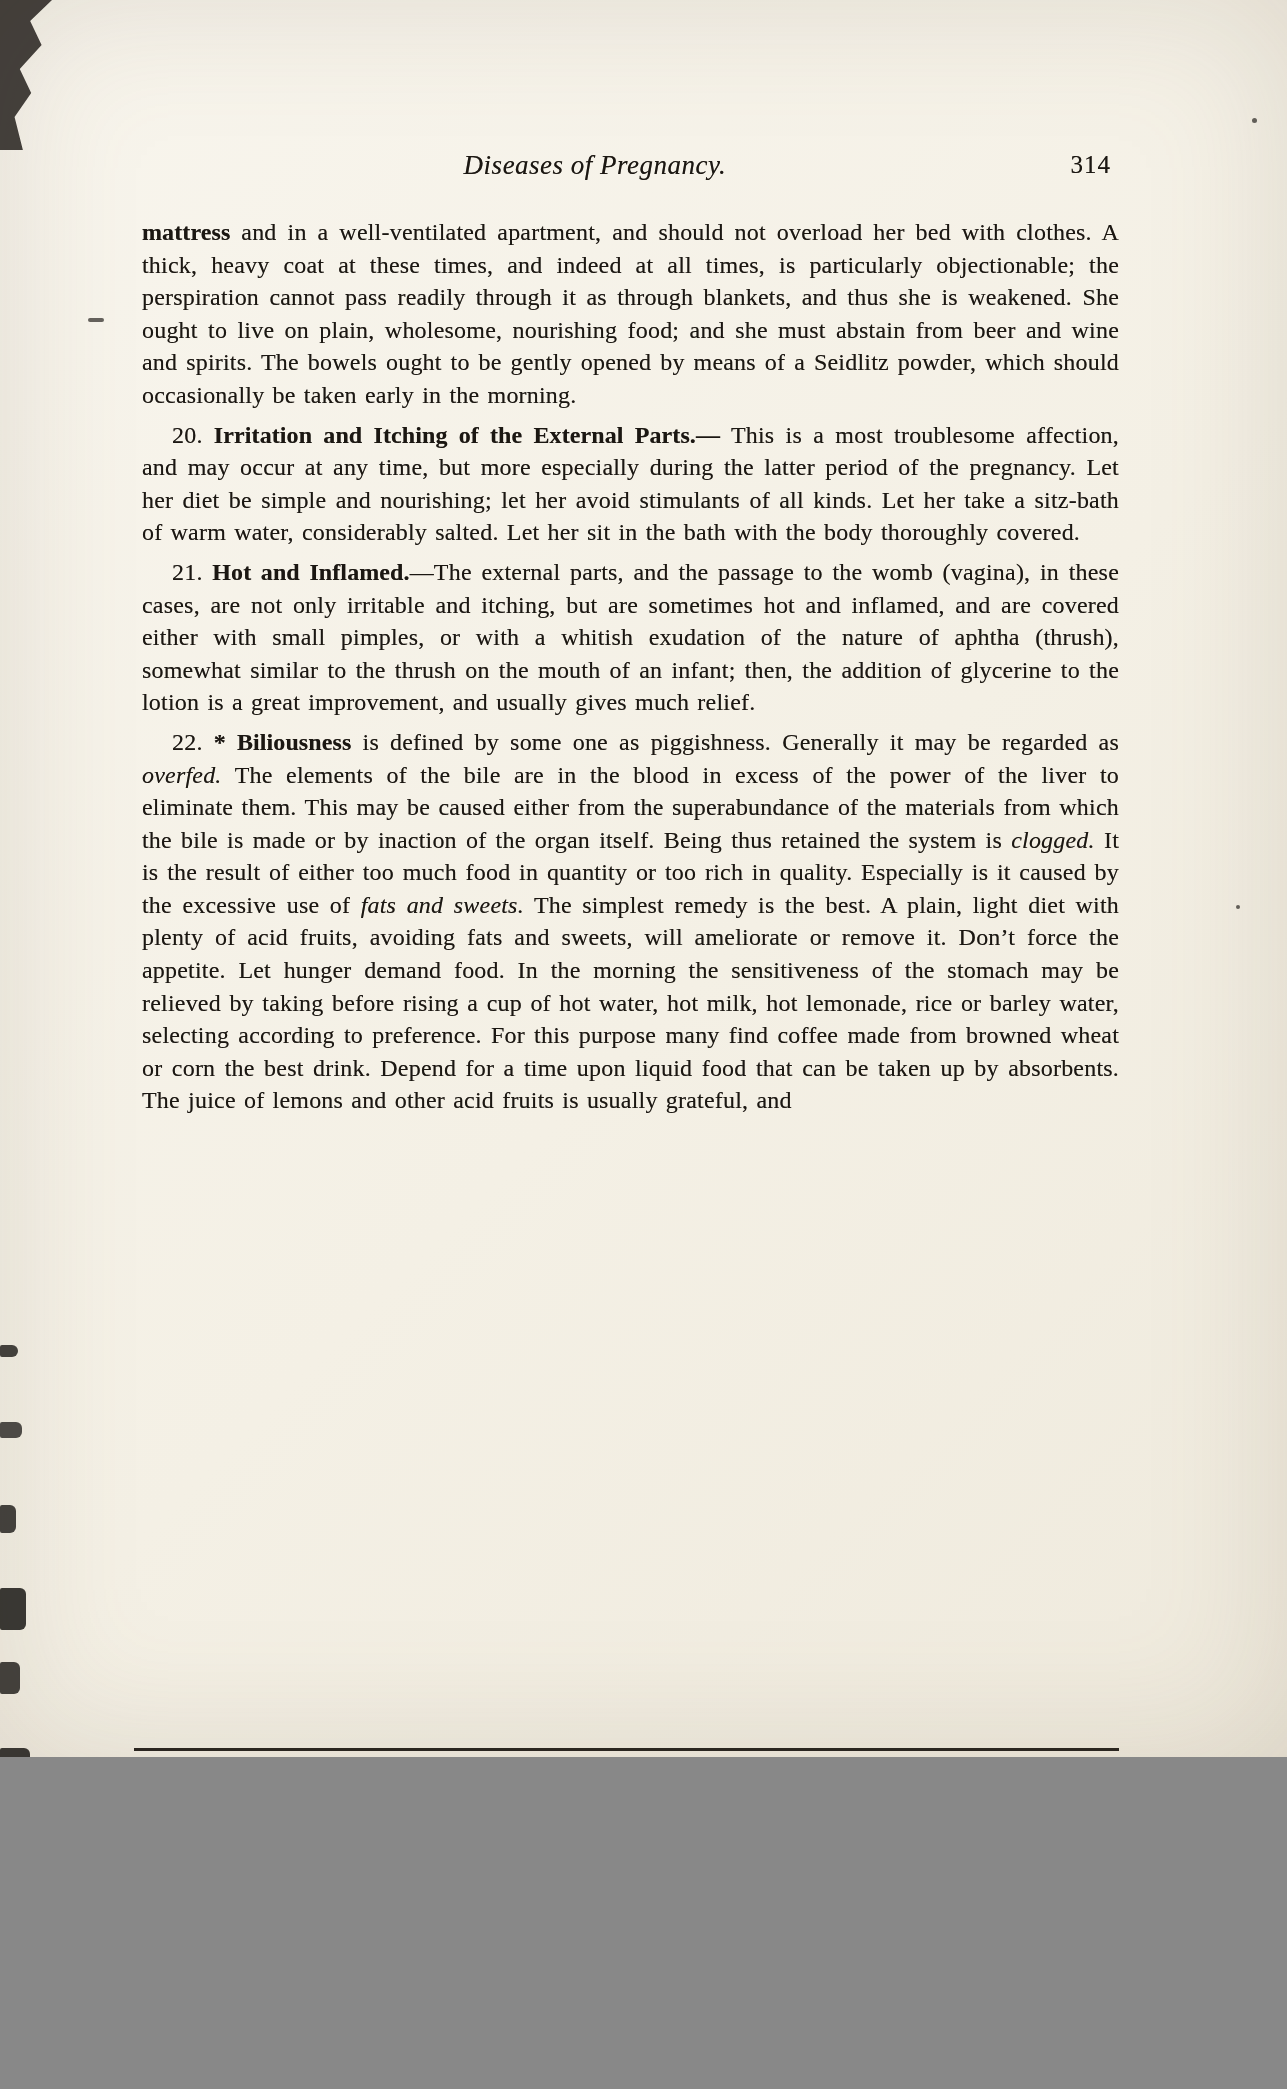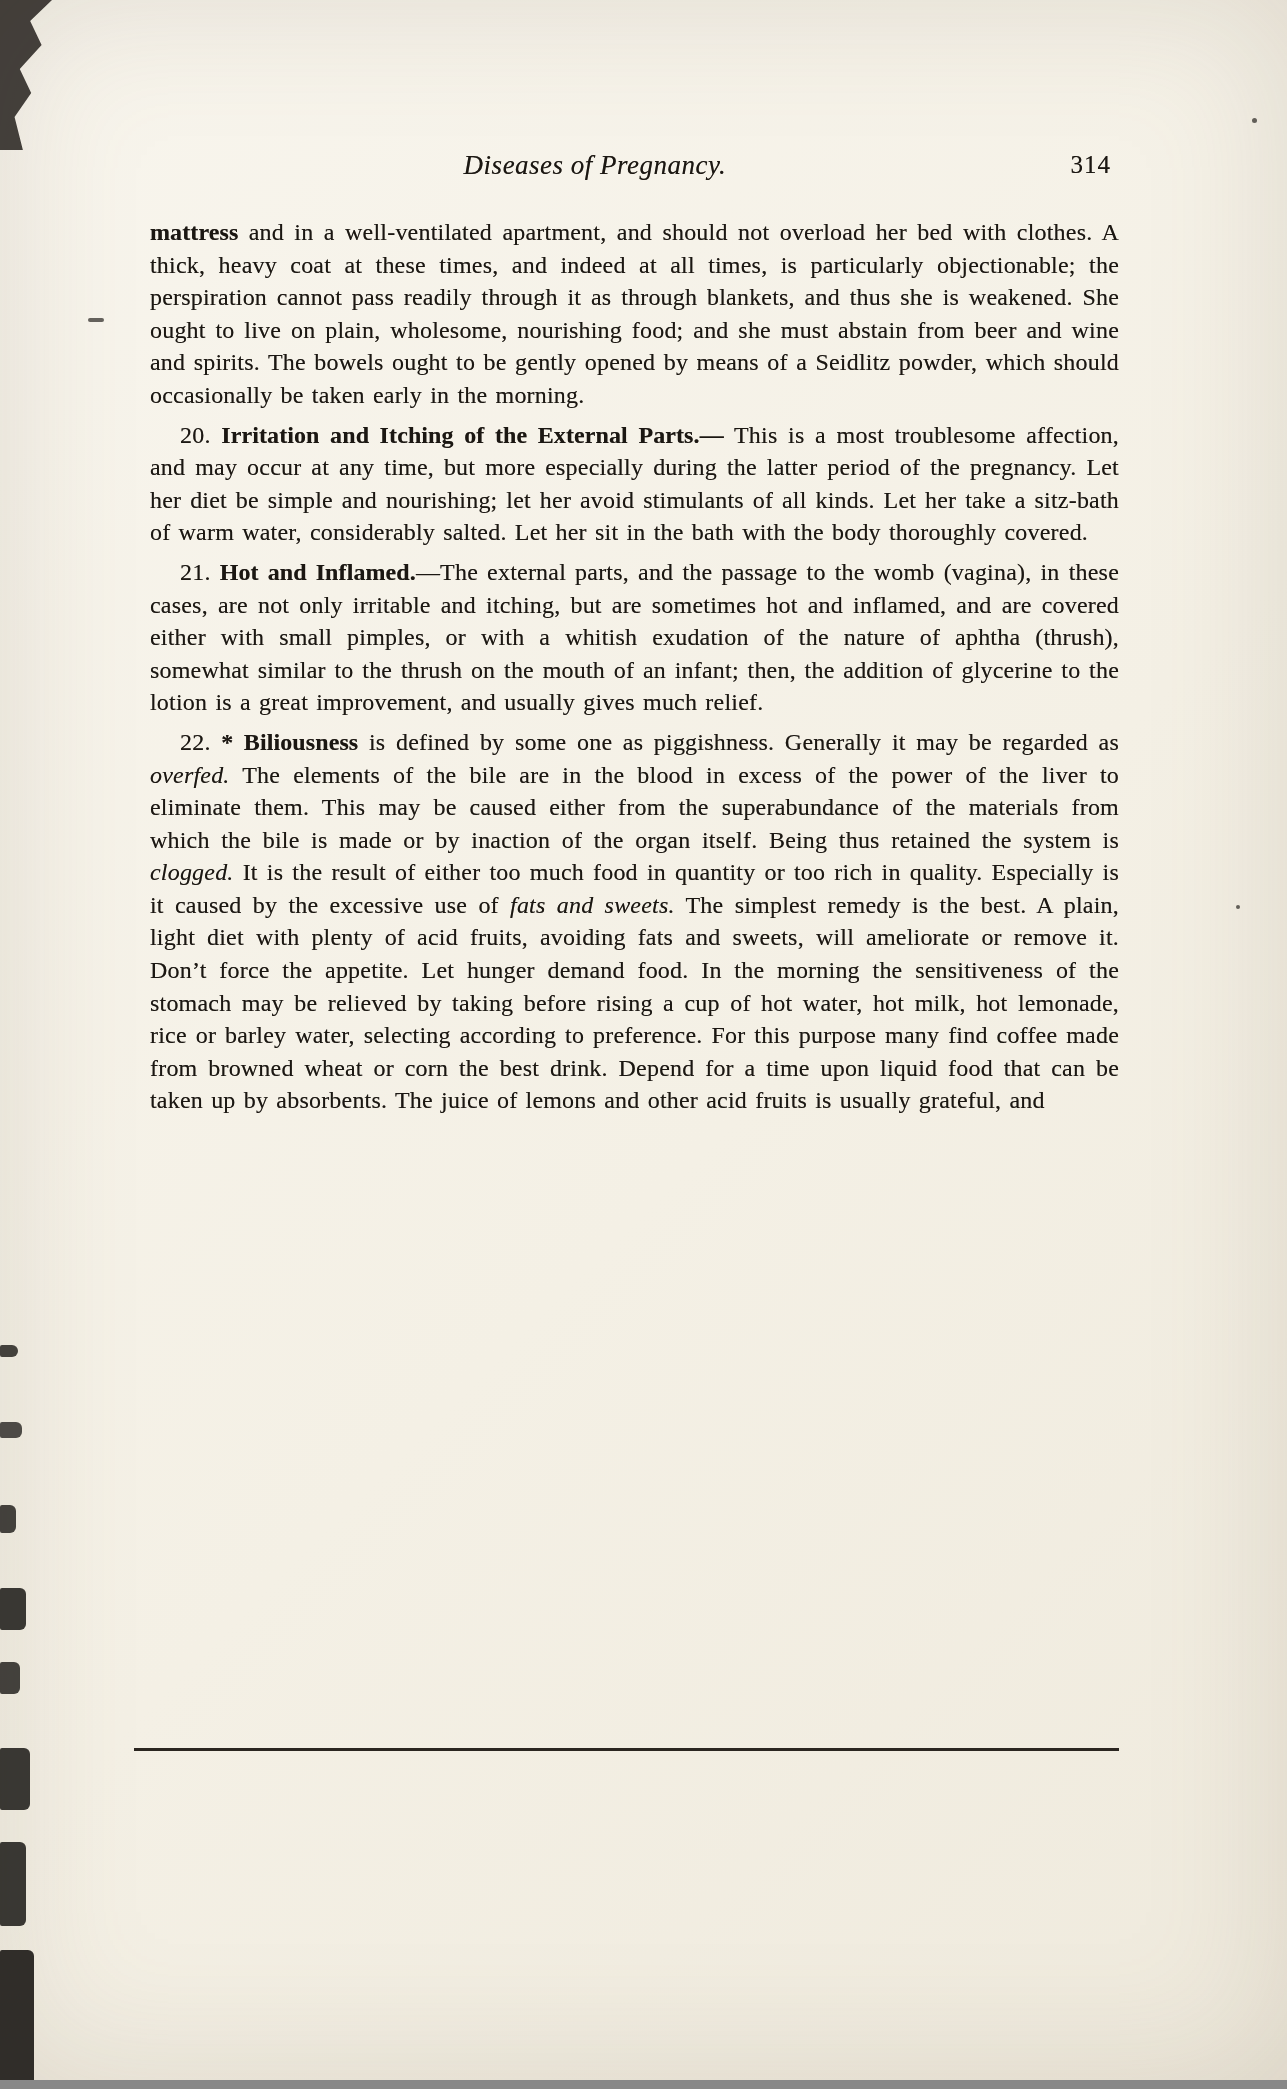--- a/index.html
+++ b/index.html
@@ -1,18 +1,18 @@
 <!DOCTYPE html>
 <html><head>
 <meta charset="utf-8">
 <style>
   html,body { margin:0; padding:0; background:#888; }
   .page {
     position:relative;
-    width:1287px; height:2080px;
+    width:1287px; height:1757px;
     margin:0 auto;
     background: linear-gradient(135deg, #f8f5ed 0%, #f4f0e5 55%, #efeadd 100%);
     box-shadow: inset 0 0 140px rgba(120,108,85,0.18);
     font-family:"Liberation Serif","DejaVu Serif",serif;
     color:#1b1712;
     overflow:hidden;
   }
   
   .header { position:absolute; top:150px; left:134px; width:985px; height:40px; }
   .running-title {
@@ -26,21 +26,21 @@
     text-shadow:0 0 0.5px rgba(25,20,15,0.55);
   }
   
   .body-text {
     position:absolute; top:216px; left:134px; width:985px;
     font-size:24px; line-height:32.6px;
     text-align:justify;
     word-spacing:2px; letter-spacing:0.2px;
     text-shadow:0 0 0.5px rgba(25,20,15,0.5);
   }
-  .body-text p { margin:0 0 7px 16px; }
+  .body-text p { margin:0 0 7px 8px; }
   .body-text p.indent { text-indent:30px; }
   .body-text .b { font-weight:bold; letter-spacing:0.1px; }
   .body-text .i { font-style:italic; }
   
   .footnote-rule {
     position:absolute; top:1740px; left:134px; width:985px; height:3px;
     background:#2b2620; border:0;
   }
   .footnote {
     position:absolute; top:1760px; left:134px; width:985px;

